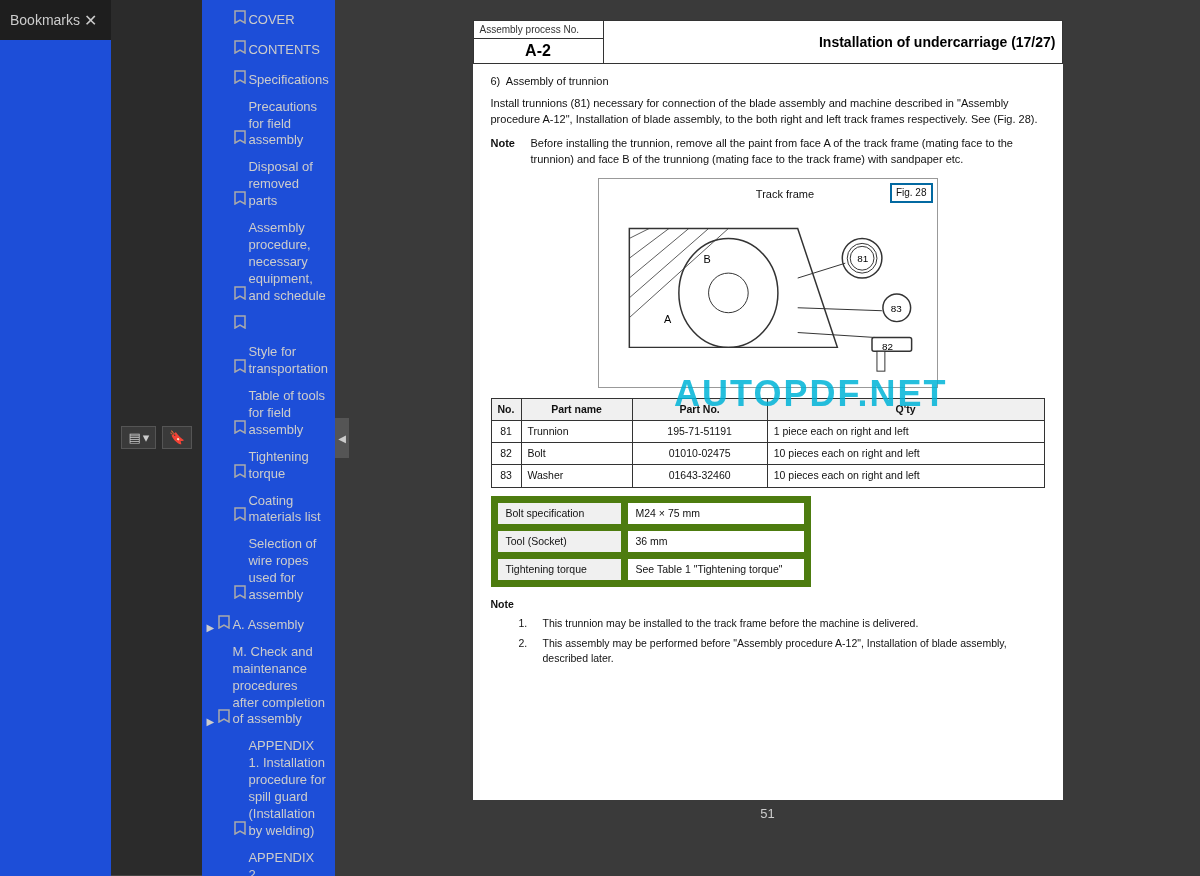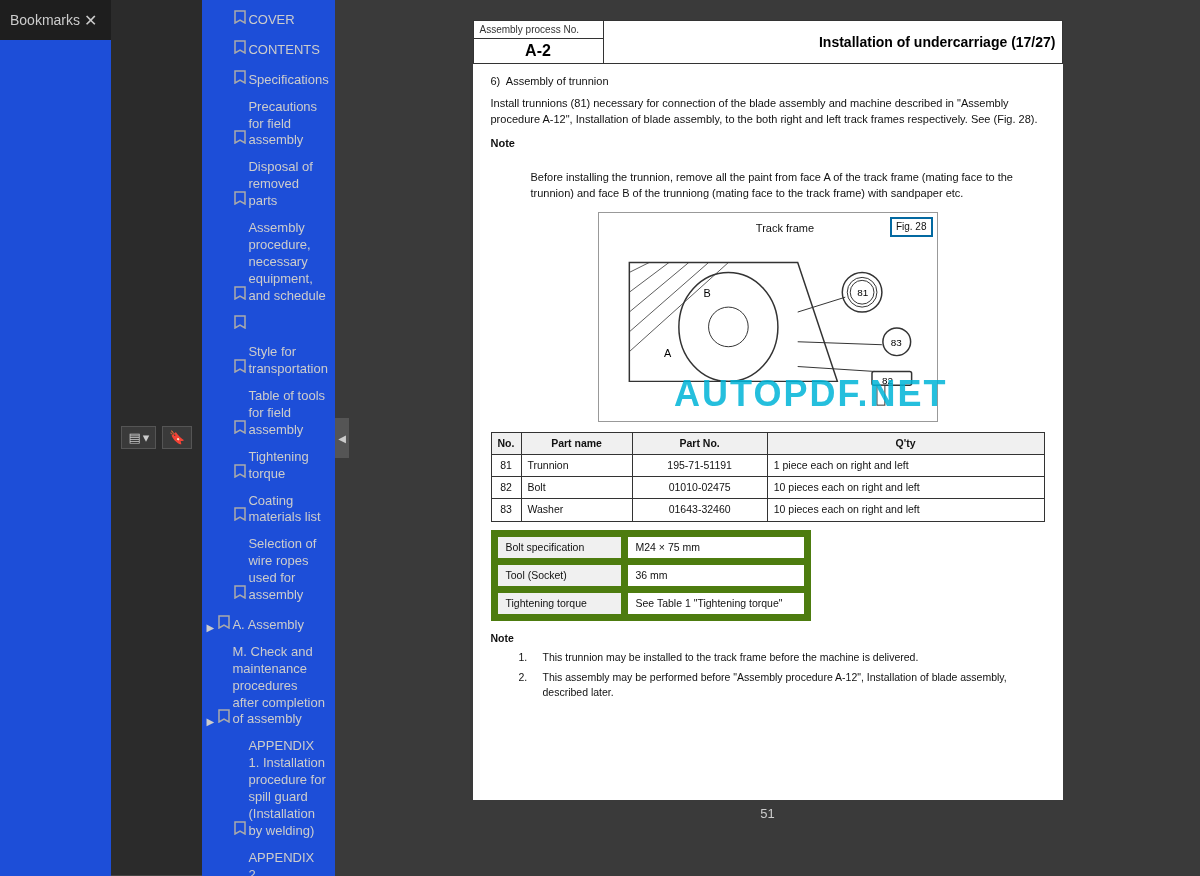--- a/index.html
+++ b/index.html
@@ -206,21 +206,21 @@
       margin: 8px 0;
       display: flex;
       gap: 8px;
     }
 
     .note-label {
       font-weight: bold;
       min-width: 32px;
     }
 
-    .note-text { flex: 1; margin-top: 34px; }
+    .note-text { flex: 1; }
 
     
     .diagram-container {
       border: 1px solid #999;
       margin: 10px auto;
       width: 340px;
       height: 210px;
       position: relative;
       background: white;
       display: flex;

